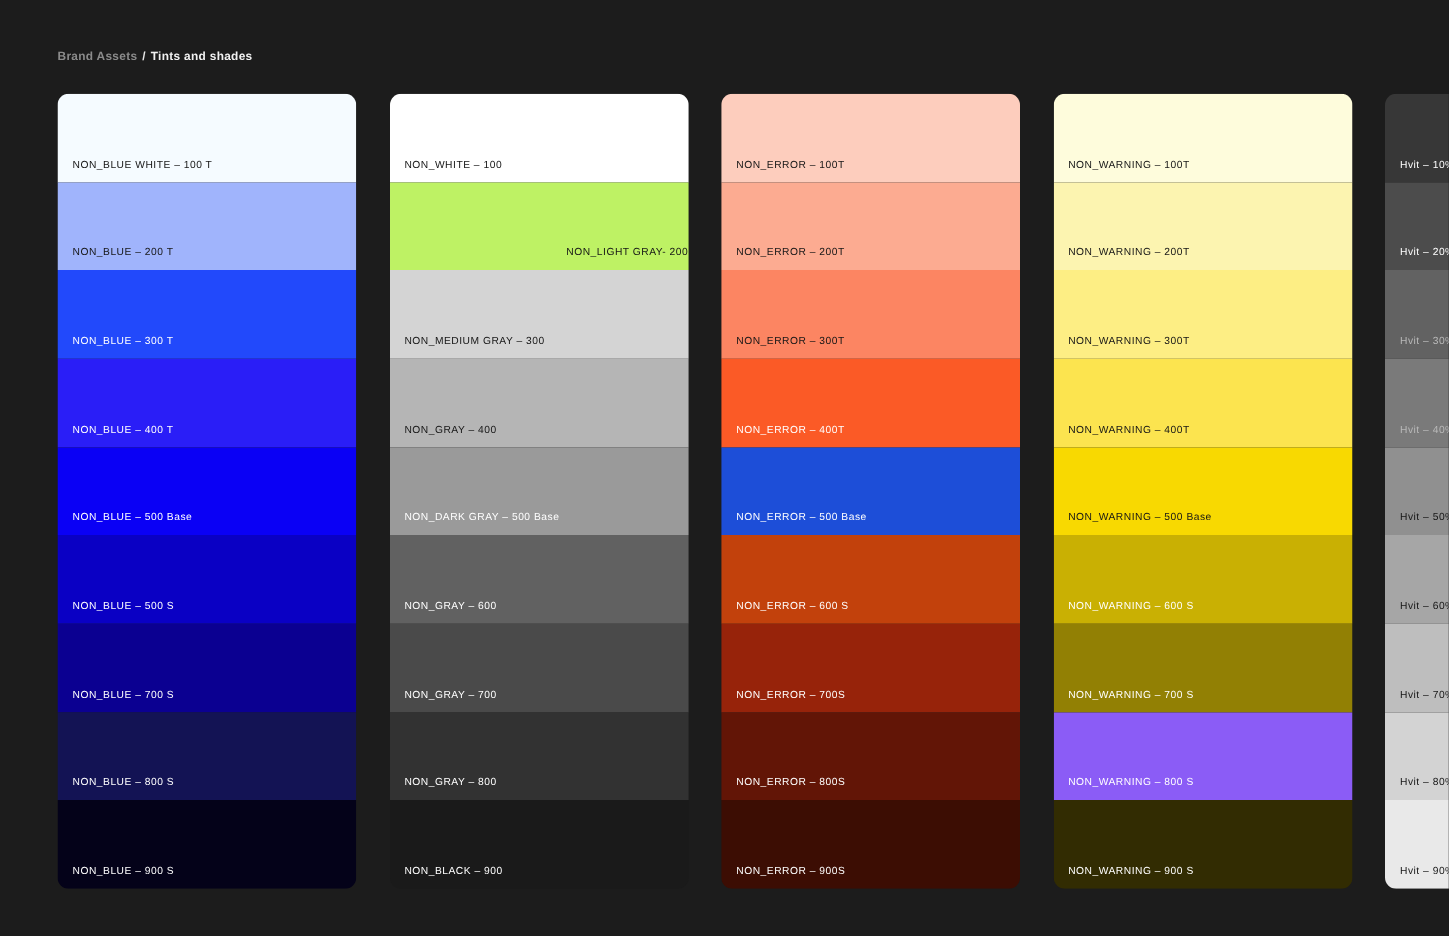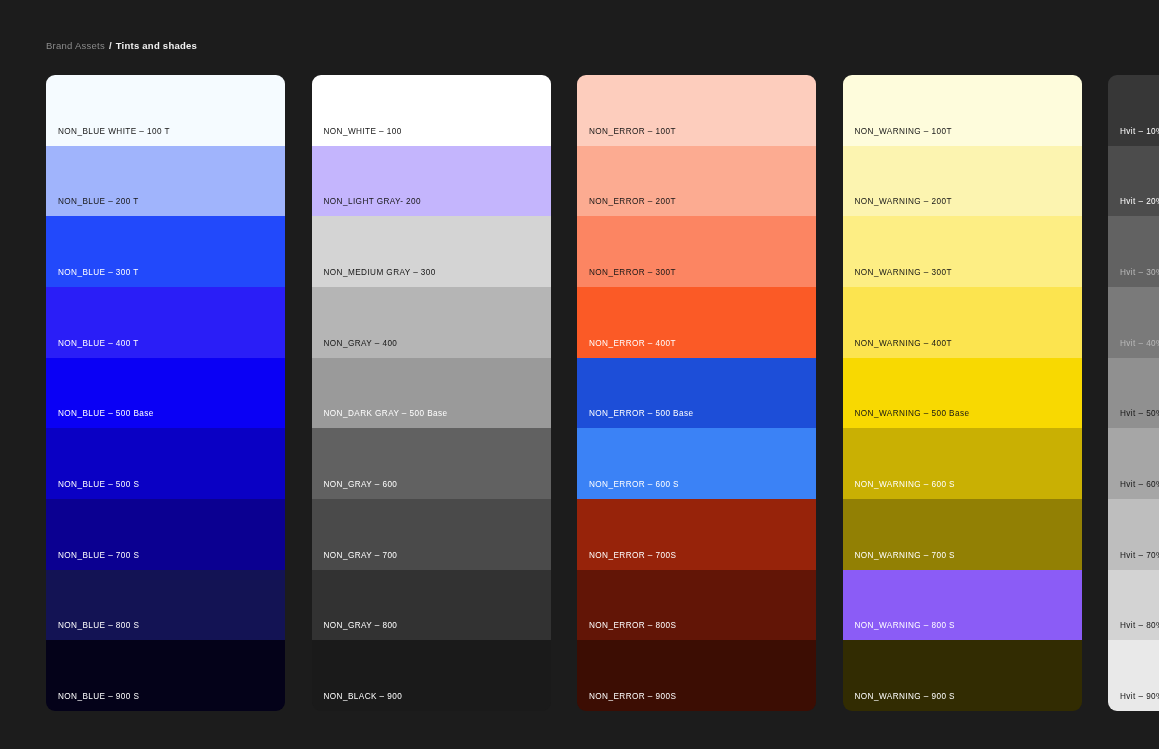--- a/index.html
+++ b/index.html
@@ -29,21 +29,21 @@
     position: absolute;
     left: 46px;
     top: 39px;
     font-size: 9.5px;
     letter-spacing: 0.25px;
     line-height: 13px;
     white-space: nowrap;
   }
   .breadcrumb .crumb-parent {
     color: #8b8b8b;
-    font-weight: 400;
+    font-weight: 700;
   }
   .breadcrumb .crumb-sep {
     color: #e8e8e8;
     font-weight: 700;
     padding: 0 1px;
   }
   .breadcrumb .crumb-current {
     color: #f2f2f2;
     font-weight: 700;
   }
@@ -132,21 +132,21 @@
           <span class="swatch-label light">NON_BLUE – 800 S</span>
         </div>
         <div class="swatch-band" style="background: rgb(4, 2, 25);">
           <span class="swatch-label light">NON_BLUE – 900 S</span>
         </div>
       </div>
       <div class="swatch-card">
         <div class="swatch-band" style="background: rgb(255, 255, 255);">
           <span class="swatch-label dark">NON_WHITE – 100</span>
         </div>
-        <div class="swatch-band" style="background: #c4b5fd;">
+        <div class="swatch-band" style="background: #bef264; justify-content: flex-end;">
           <span class="swatch-label dark">NON_LIGHT GRAY- 200</span>
         </div>
         <div class="swatch-band" style="background: rgb(212, 212, 212);">
           <span class="swatch-label dark">NON_MEDIUM GRAY – 300</span>
         </div>
         <div class="swatch-band" style="background: rgb(181, 181, 181);">
           <span class="swatch-label dark">NON_GRAY – 400</span>
         </div>
         <div class="swatch-band" style="background: rgb(154, 154, 154);">
           <span class="swatch-label light">NON_DARK GRAY – 500 Base</span>
@@ -173,21 +173,21 @@
         </div>
         <div class="swatch-band" style="background: rgb(252, 133, 98);">
           <span class="swatch-label dark">NON_ERROR – 300T</span>
         </div>
         <div class="swatch-band" style="background: rgb(251, 90, 38);">
           <span class="swatch-label light">NON_ERROR – 400T</span>
         </div>
         <div class="swatch-band" style="background: #1d4ed8;">
           <span class="swatch-label light">NON_ERROR – 500 Base</span>
         </div>
-        <div class="swatch-band" style="background: #3b82f6; text-align: center;">
+        <div class="swatch-band" style="background: #c2410c; text-align: center;">
           <span class="swatch-label light">NON_ERROR – 600 S</span>
         </div>
         <div class="swatch-band" style="background: rgb(151, 35, 10);">
           <span class="swatch-label light">NON_ERROR – 700S</span>
         </div>
         <div class="swatch-band" style="background: rgb(98, 21, 6);">
           <span class="swatch-label light">NON_ERROR – 800S</span>
         </div>
         <div class="swatch-band" style="background: rgb(60, 13, 3);">
           <span class="swatch-label light">NON_ERROR – 900S</span>

